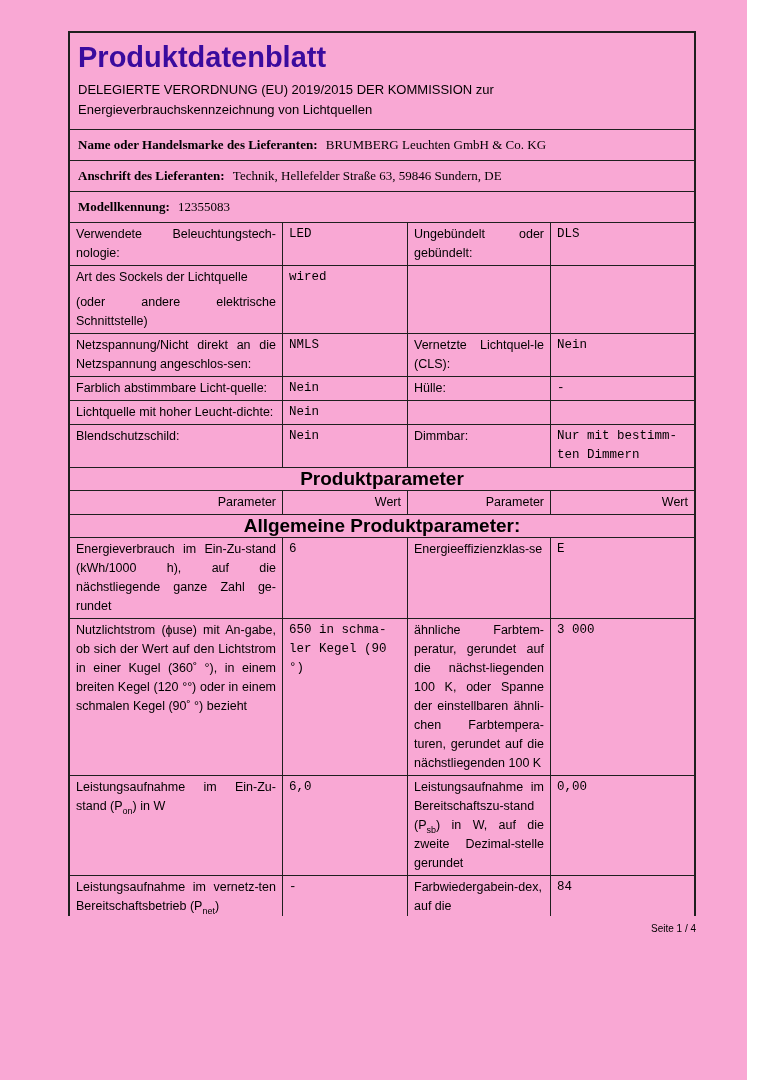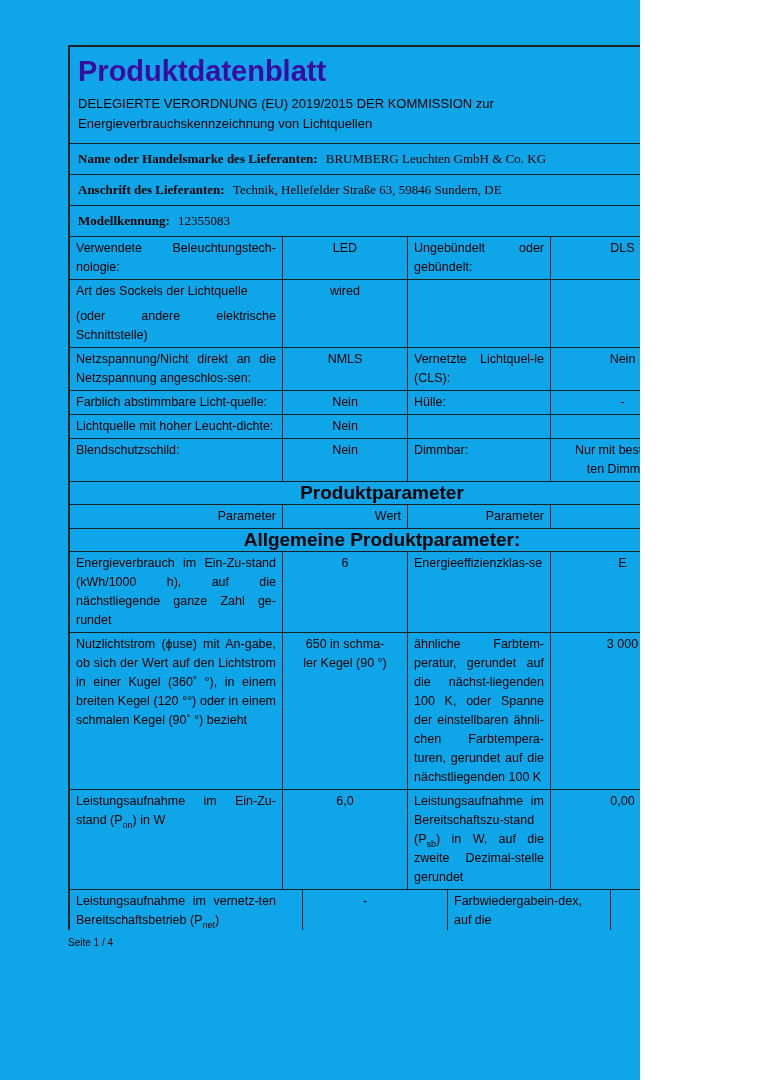--- a/index.html
+++ b/index.html
@@ -1,50 +1,50 @@
 <!DOCTYPE html>
 <html><head>
 <meta charset="utf-8">
 <style>
   * { margin:0; padding:0; box-sizing:border-box; }
   html,body { background:#ffffff; }
   .page {
-    width:640px; height:1080px; background:#0ea5e9; position:relative;
+    width:747px; height:1080px; background:#f9a8d4; position:relative;
     font-family:"Liberation Sans", sans-serif; font-size:12.5px; line-height:19px;
-    color:#000; padding-top:45px; overflow:hidden;
+    color:#000; padding-top:31px; overflow:hidden;
   }
   .doc {
     margin:0 68px; width:628px;
     border:2px solid #1f1f1f; border-bottom:none;
   }
   .row { border-bottom:1.5px solid #1f1f1f; }
-  .row.noline { border-bottom:none;gap:20px; }
+  .row.noline { border-bottom:none; }
 
   .title-cell { padding:7px 8px 9px 8px; }
   .doc-title { font-size:29px; line-height:35px; font-weight:bold; color:#3a0b9e; margin-bottom:5px; }
   .doc-sub { font-size:13px; line-height:20px; }
 
   .info { padding:5px 8px; font-size:13px; line-height:20px;font-family:Liberation Serif, serif; }
   .lbl { font-weight:bold; }
   .lbl-val { margin-left:5px; }
 
   .grid4 { display:grid; grid-template-columns:212px 125px 143px auto; }
   .c { padding:2px 6px; overflow-wrap:break-word; }
   .c + .c { border-left:1.5px solid #1f1f1f; }
   .param { text-align:justify; }
-  .val { text-align:center; white-space:pre-line; }
+  .val { text-align:left; white-space:pre-line;font-family:Liberation Mono, monospace; }
   .para2 { margin-top:6px; }
 
   .section { text-align:center; font-weight:bold; padding:1px 6px; font-size:19px; line-height:20px; }
   .colhead .c { text-align:right; }
 
   .clip { height:40px; overflow:hidden; }
   sub { font-size:9px; line-height:0; }
 
-  .footer { margin:6px 68px 0 68px; width:628px; text-align:left; font-size:10px; line-height:14px; }
+  .footer { margin:6px 68px 0 68px; width:628px; text-align:right; font-size:10px; line-height:14px; }
 </style>
 </head>
 <body>
 
 <div class="page">
   <div class="doc">
 
     <div class="row title-cell">
       <div class="doc-title">Produktdatenblatt</div>
       <div class="doc-sub">

